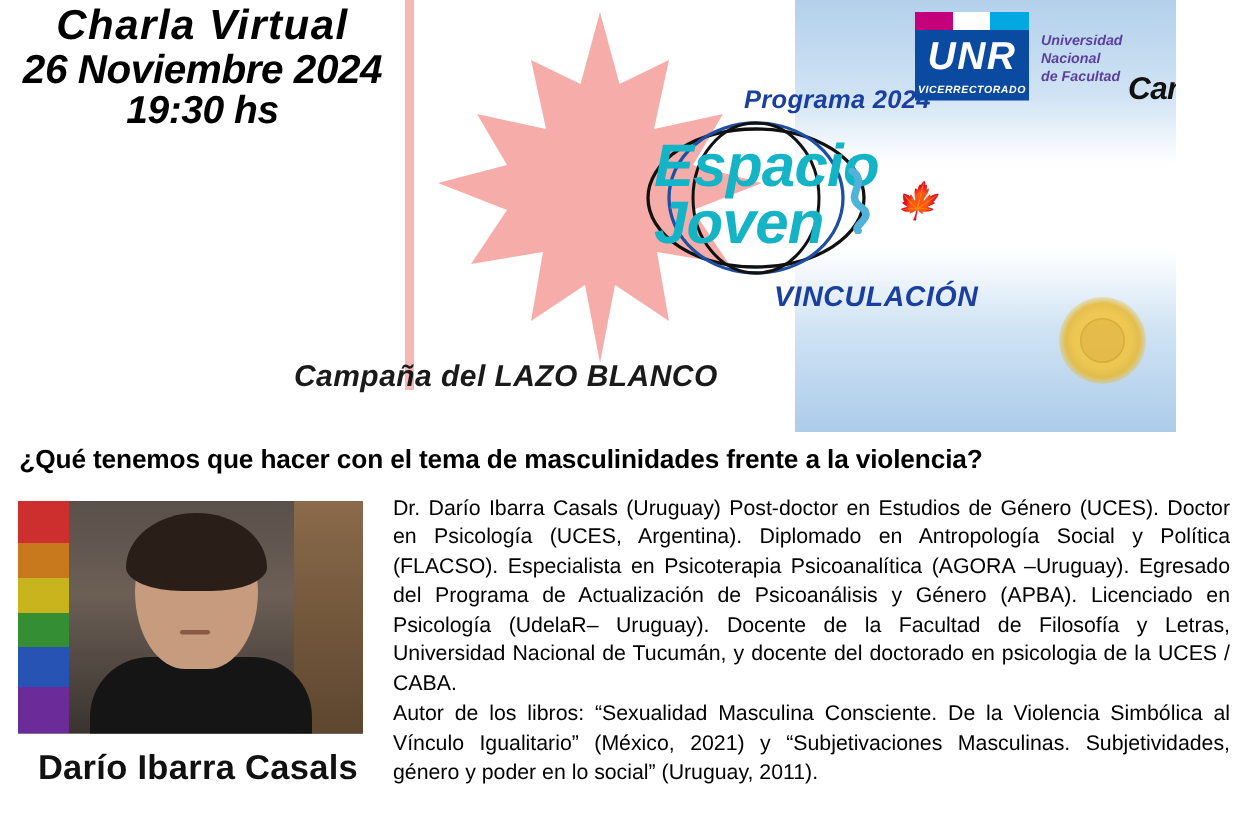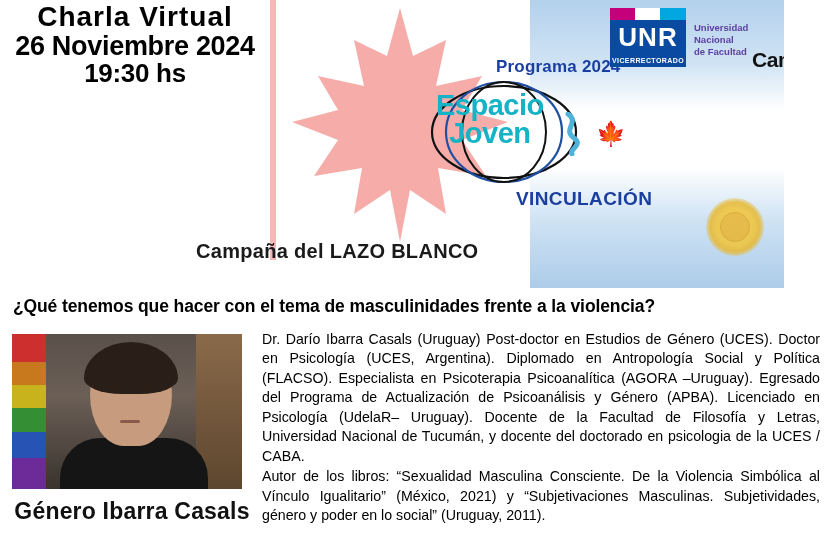--- a/index.html
+++ b/index.html
@@ -14,20 +14,21 @@
     overflow: hidden;
     position: relative;
   }
 
   
   .banner {
     position: relative;
     width: 784px;
     height: 288px;
     overflow: hidden;
+    font-style: italic;
   }
 
   
   .left-col {
     position: absolute;
     left: 0;
     top: 0;
     width: 270px;
     height: 288px;
     background: #ffffff;
@@ -138,26 +139,25 @@
     left: 400px;
     top: 78px;
     width: 220px;
     height: 110px;
     z-index: 7;
   }
   .ej-text {
     position: absolute;
     left: 36px;
     top: 14px;
-    font-size: 29px;
+    font-size: 40px;
     font-weight: bold;
     color: #14b3c6;
     line-height: 0.95;
     letter-spacing: -0.5px;
-    text-align: center;
   }
 
   
   .unr-box {
     position: absolute;
     left: 610px;
     top: 8px;
     width: 76px;
     height: 62px;
     z-index: 8;
@@ -467,19 +467,19 @@
     <div class="photo-wall"></div>
     <div class="photo-rainbow"></div>
     <div class="photo-door"></div>
     <div class="body"></div>
     <div class="head"></div>
     <div class="hair"></div>
     <div class="eye l"></div>
     <div class="eye r"></div>
     <div class="mouth"></div>
   </div>
-  <div class="speaker-name">Género Ibarra Casals</div>
+  <div class="speaker-name">Darío Ibarra Casals</div>
 
   <div class="bio">
     <p>Dr. Darío Ibarra Casals (Uruguay) Post-doctor en Estudios de Género (UCES). Doctor en Psicología (UCES, Argentina). Diplomado en Antropología Social y Política (FLACSO). Especialista en Psicoterapia Psicoanalítica (AGORA –Uruguay). Egresado del Programa de Actualización de Psicoanálisis y Género (APBA). Licenciado en Psicología (UdelaR– Uruguay). Docente de la Facultad de Filosofía y Letras, Universidad Nacional de Tucumán, y docente del doctorado en psicologia de la UCES / CABA.</p>
     <p>Autor de los libros: “Sexualidad Masculina Consciente. De la Violencia Simbólica al Vínculo Igualitario” (México, 2021) y “Subjetivaciones Masculinas. Subjetividades, género y poder en lo social” (Uruguay, 2011).</p>
   </div>
 </div>
 
 </body></html>

